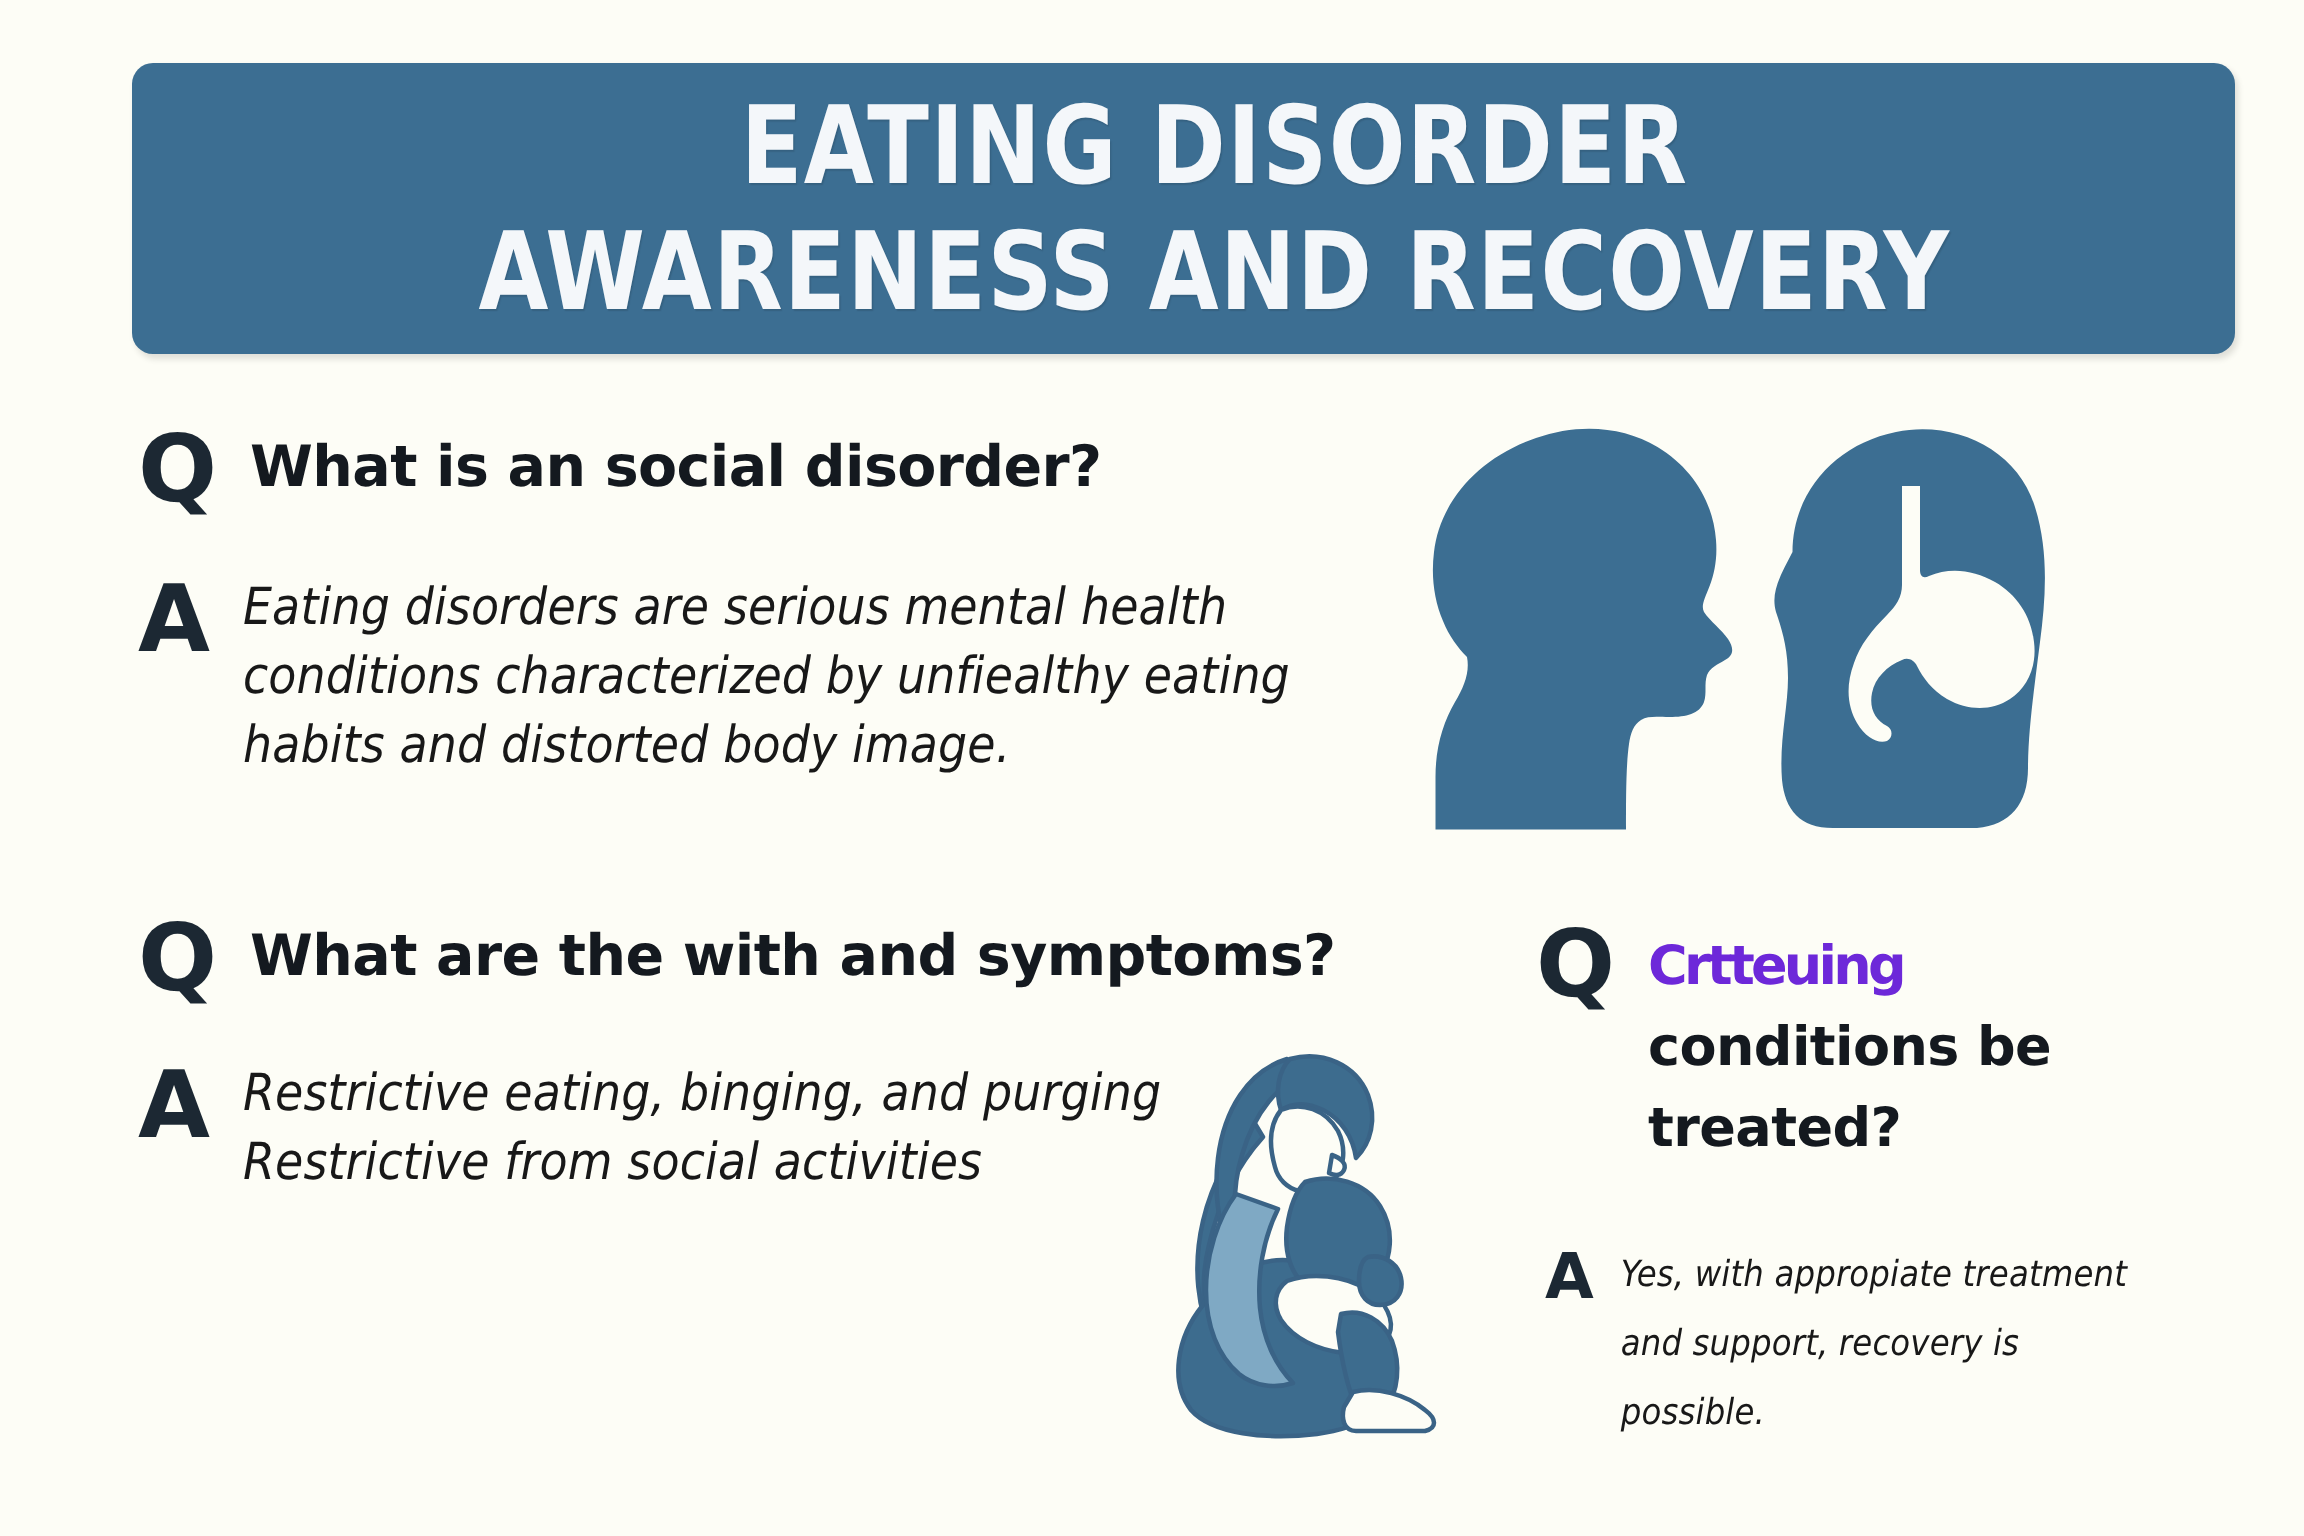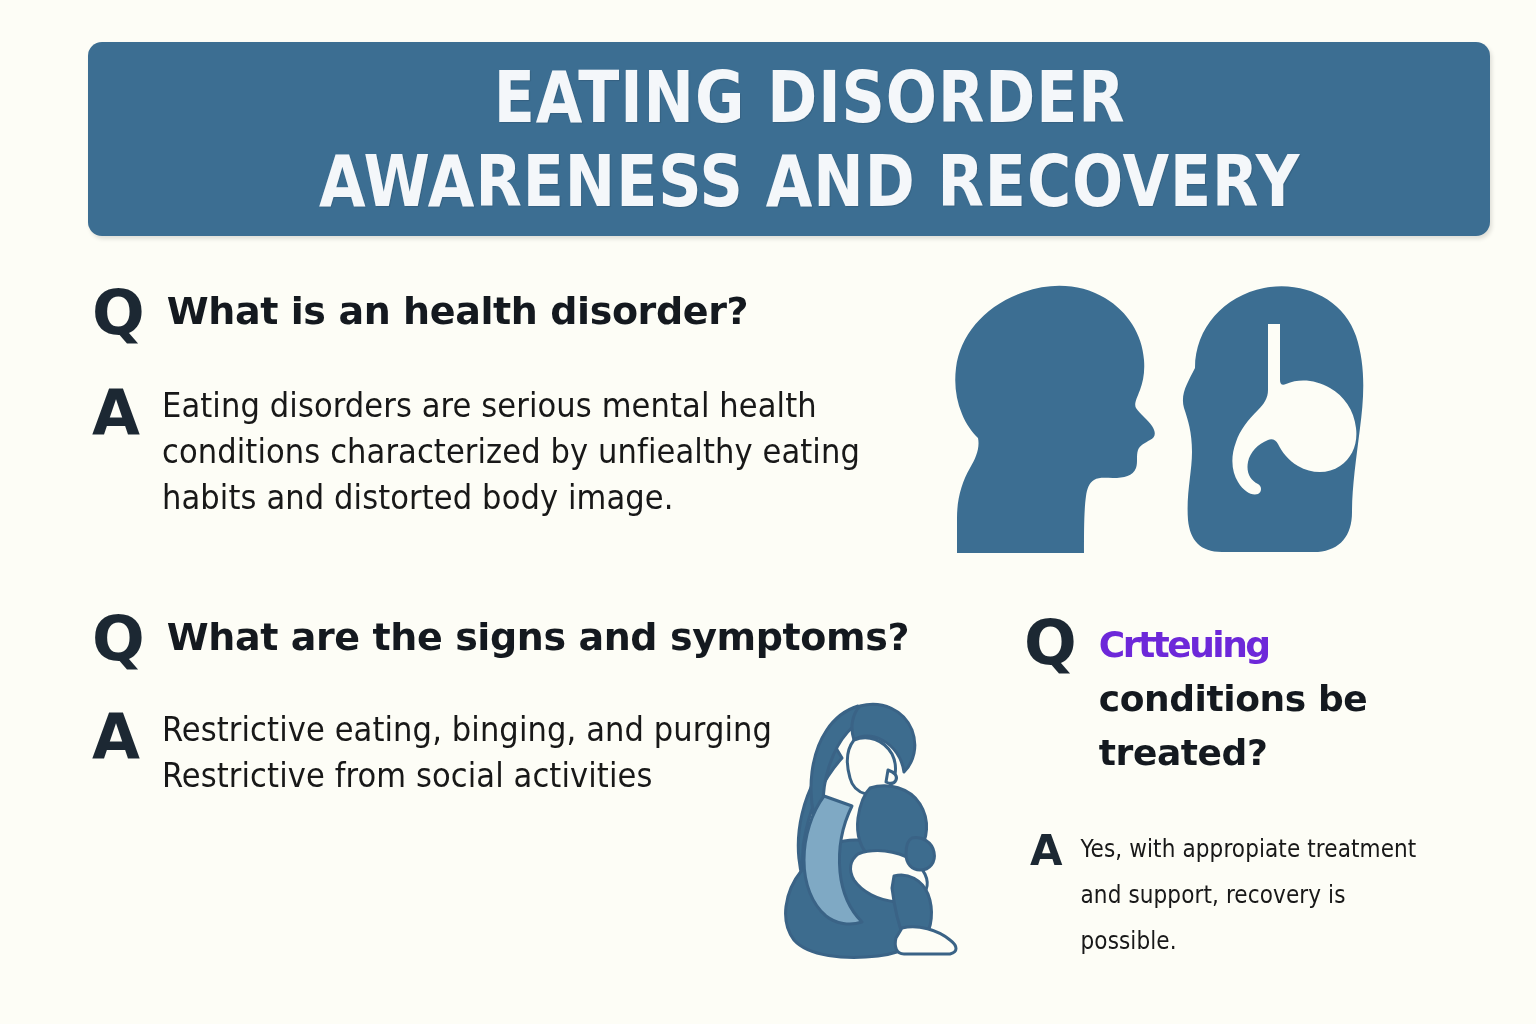--- a/index.html
+++ b/index.html
@@ -84,20 +84,21 @@
     align-items: flex-start;
     gap: 22px;
   }
   .a-body {
     color: #181818;
     font-family: "Liberation Sans Narrow", "DejaVu Sans Condensed", "Liberation Sans", sans-serif;
     font-size: 34px;
     line-height: 46px;
     letter-spacing: 0.1px;
     max-width: 700px;
+    font-style: italic;
   }
   .a-body p { margin: 0; }
   .a-list p + p { }
 
   
   #block-q1 { left: 92px; top: 282px; }
   #block-a1 { left: 92px; top: 382px; }
 
   
   #block-q2 { left: 92px; top: 608px; }
@@ -141,37 +142,37 @@
 <div class="poster">
 
   <div class="title-banner">
     <div class="title-line">EATING DISORDER</div>
     <div class="title-line">AWARENESS AND RECOVERY</div>
   </div>
 
   <div class="qa-block" id="block-q1">
     <div class="q-row">
       <span class="marker marker-q">Q</span>
-      <span class="q-heading">What is an health disorder?</span>
+      <span class="q-heading">What is an social disorder?</span>
     </div>
   </div>
 
   <div class="qa-block" id="block-a1">
     <div class="a-row">
       <span class="marker marker-a">A</span>
       <div class="a-body">
         <p>Eating disorders are serious mental health conditions characterized by unfiealthy eating habits and distorted body image.</p>
       </div>
     </div>
   </div>
 
   <div class="qa-block" id="block-q2">
     <div class="q-row">
       <span class="marker marker-q">Q</span>
-      <span class="q-heading">What are the signs and symptoms?</span>
+      <span class="q-heading">What are the with and symptoms?</span>
     </div>
   </div>
 
   <div class="qa-block" id="block-a2">
     <div class="a-row">
       <span class="marker marker-a">A</span>
       <div class="a-body a-list">
         <p>Restrictive eating, binging, and purging</p>
         <p>Restrictive from social activities</p>
       </div>

